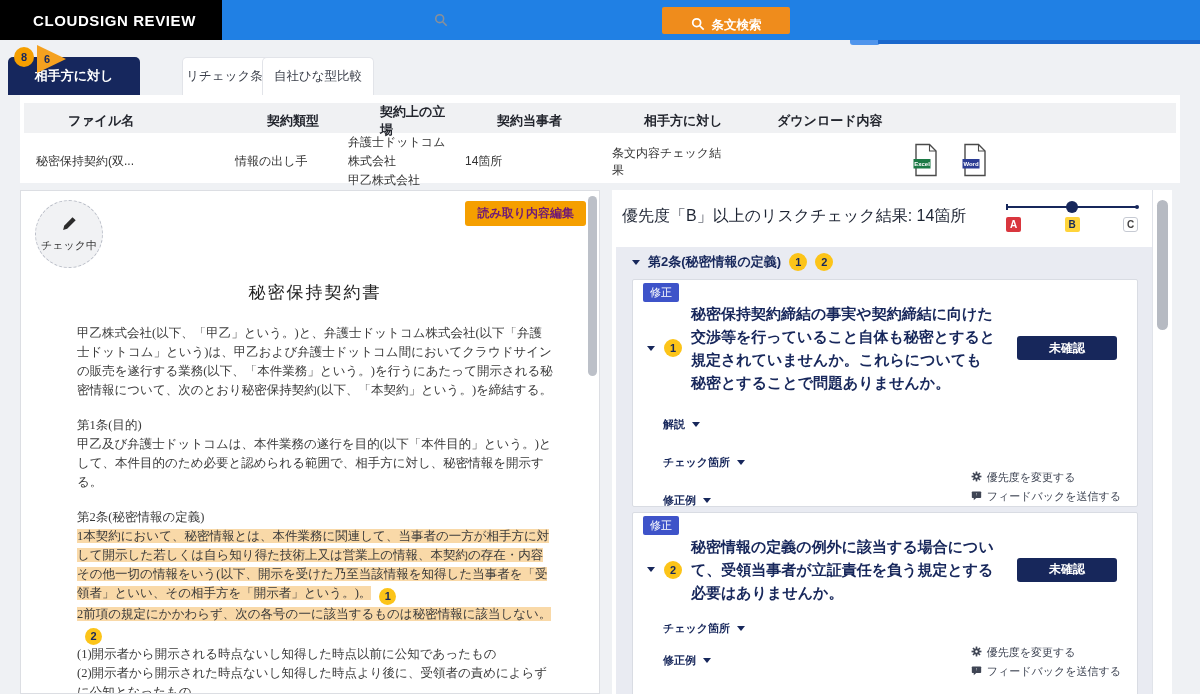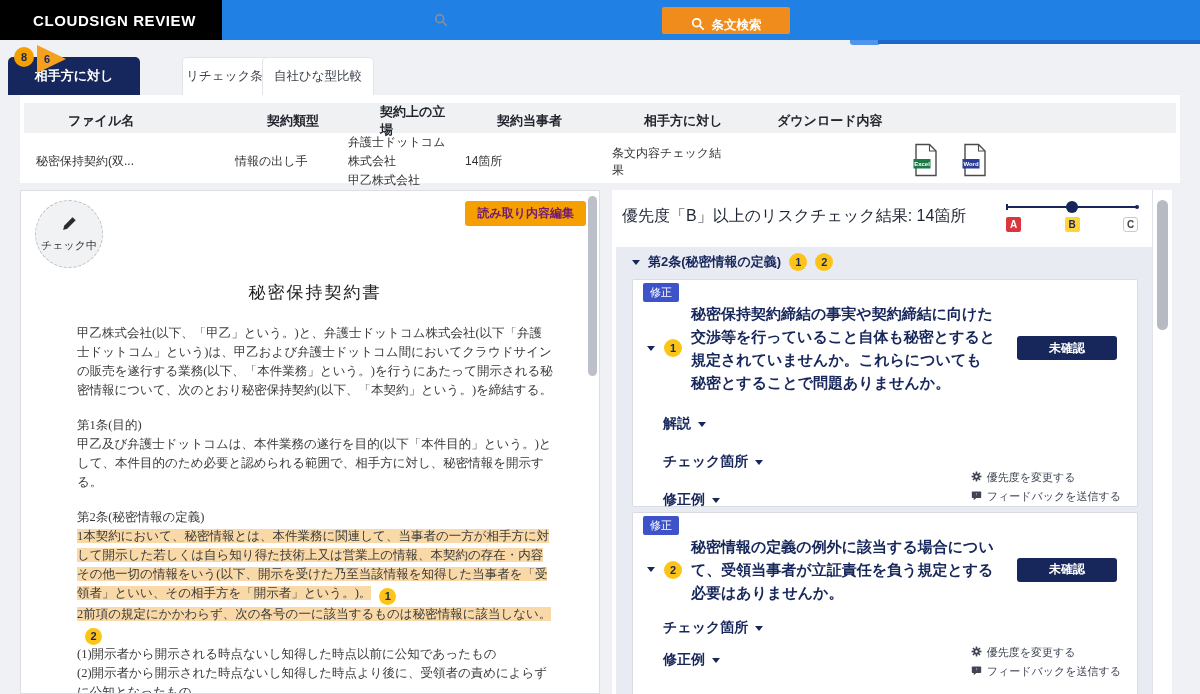--- a/index.html
+++ b/index.html
@@ -94,21 +94,21 @@
   .card-tag { position:absolute; top:3px; left:10px; background:#3e53c9; color:#fff; font-size:11px;
     padding:2px 7px; border-radius:2px; }
   .q-row { display:flex; align-items:center; gap:9px; }
   .q-badge { flex:0 0 auto; width:18px; height:18px; border-radius:50%; background:#fcc419; color:#17275b;
     font-size:11px; font-weight:bold; display:flex; align-items:center; justify-content:center; }
   .q-text { flex:1; font-size:15px; font-weight:bold; color:#17275b; line-height:23px; padding-right:12px; }
   .status-btn { flex:0 0 auto; width:100px; height:24px; background:#17275b; border:none; border-radius:3px;
     color:#fff; font-size:12px; font-weight:bold; cursor:pointer; }
   .card-expanders { margin-top:4px; margin-left:16px; }
   .expander { margin-top:22px; height:16px; display:flex; align-items:center; gap:7px;
-    font-size:14px; font-weight:bold; color:#17275b; cursor:pointer; }
+    font-size:11px; font-weight:bold; color:#17275b; cursor:pointer; }
   .card-2 .expander { margin-top:16px; }
   .card-actions { position:absolute; right:16px; display:flex; flex-direction:column; gap:4px; align-items:flex-start; }
   .card-1 .card-actions { top:190px; } .card-2 .card-actions { top:132px; }
   .action-link { display:flex; align-items:center; gap:5px; font-size:11px; color:#3f4554; cursor:pointer; }
 </style>
 </head>
 <body>
 
 <div class="app">
 

